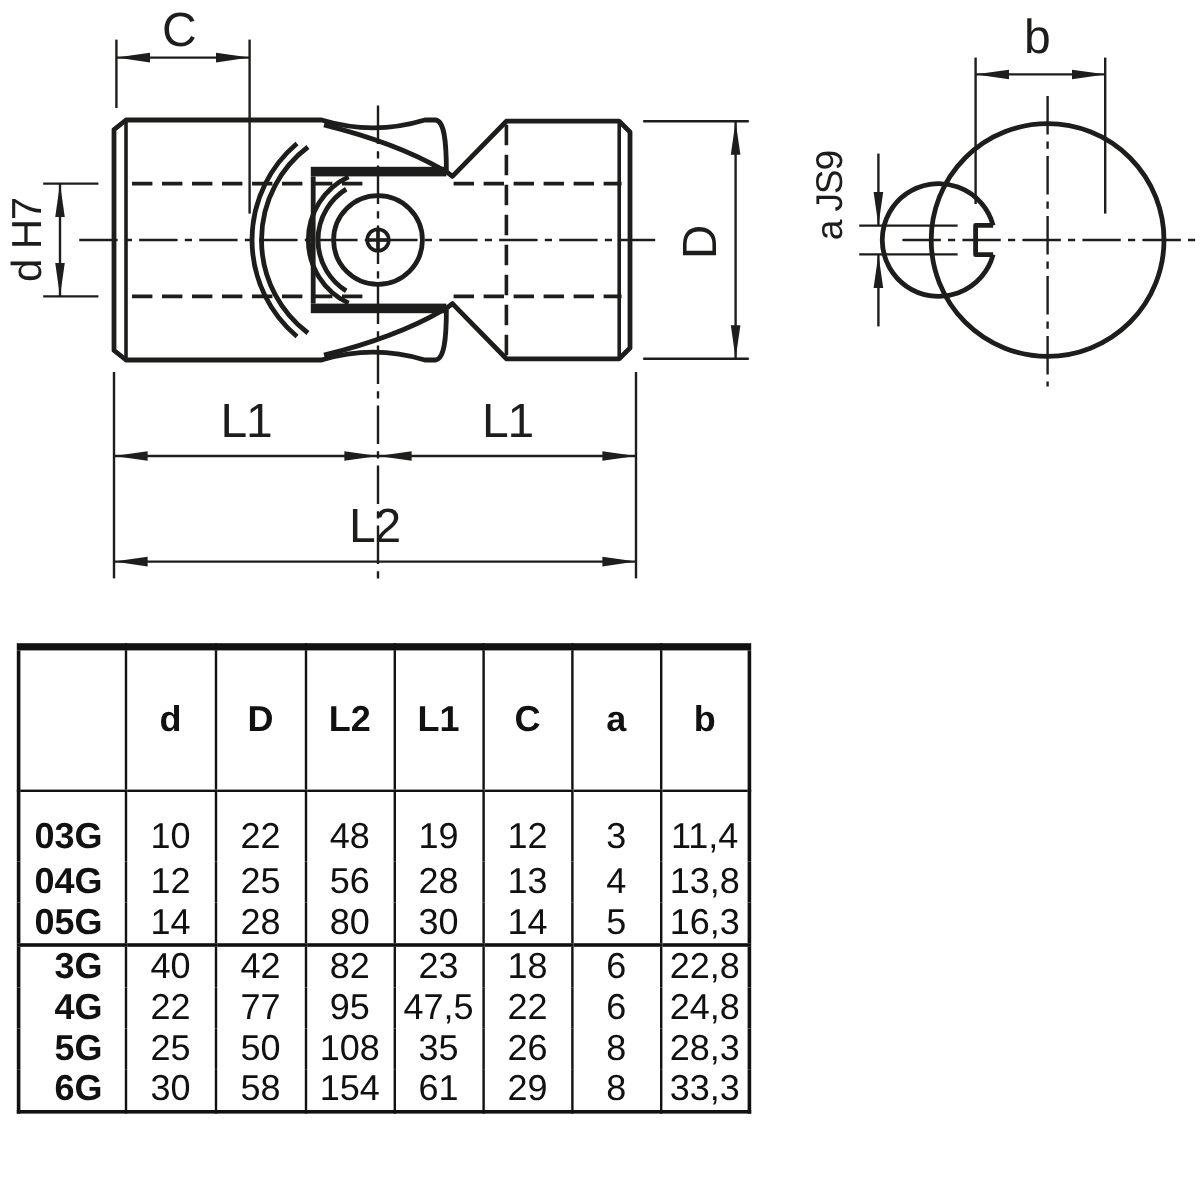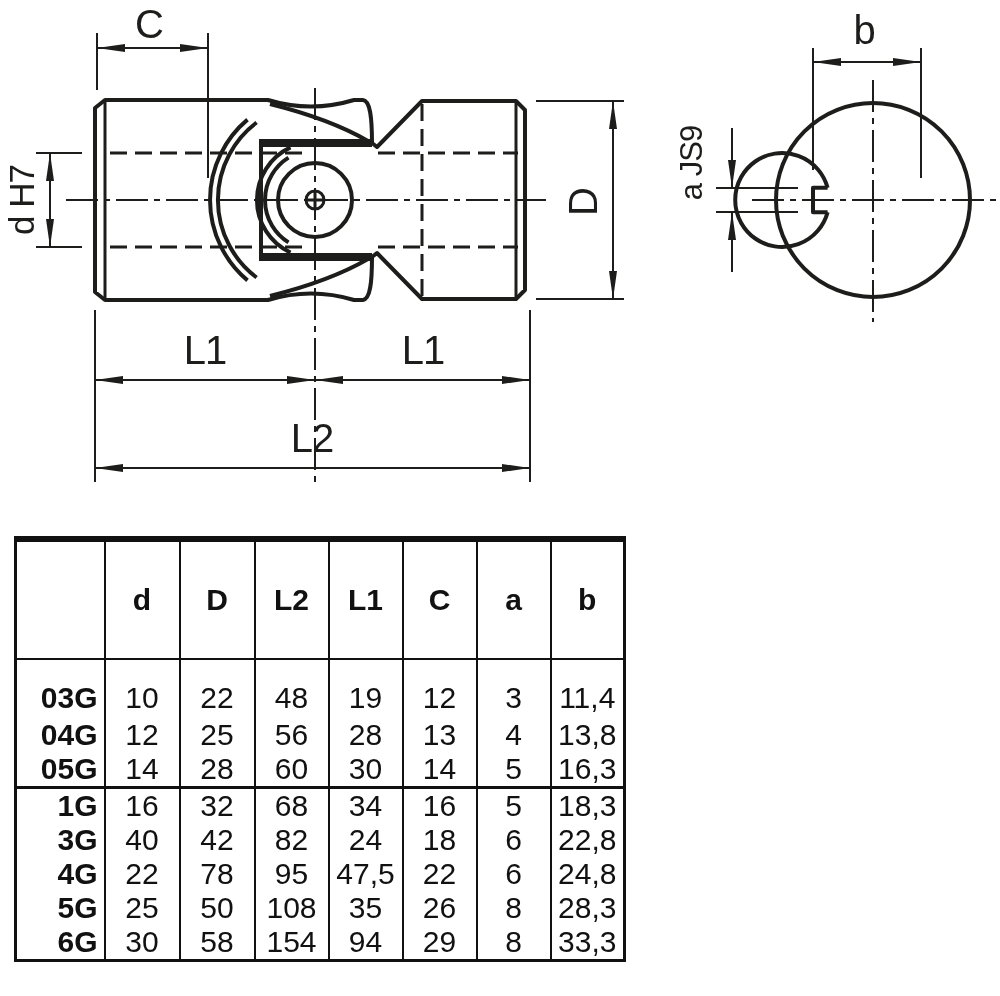--- a/index.html
+++ b/index.html
@@ -32,21 +32,21 @@
     overflow:hidden;
     white-space:nowrap;
   }
   #spec-table th:first-child, #spec-table td:first-child { border-left:none; }
   #spec-table thead th {
     height:116px;
     font-weight:bold;
     border-bottom:2px solid #111111;
   }
   #spec-table tbody td { height:34px; font-weight:normal; }
-  #spec-table td.rowlabel { font-weight:bold; padding-right:6px; text-align:right; }
+  #spec-table td.rowlabel { font-weight:bold; padding-right:18px; text-align:right; }
   #spec-table tbody.group1 tr:first-child td { padding-top:18px; height:40px; }
   #spec-table tbody.group2 tr:first-child td { border-top:3px solid #111111; }
 </style>
 </head>
 <body>
 
 <div class="canvas">
 
   <svg width="1000" height="520" viewBox="0 0 1000 520" style="position:absolute; left:0; top:0;">
     <defs>
@@ -208,52 +208,42 @@
         <td>56</td>
         <td>28</td>
         <td>13</td>
         <td>4</td>
         <td>13,8</td>
       </tr>
       <tr>
         <td class="rowlabel">05G</td>
         <td>14</td>
         <td>28</td>
-        <td>60</td>
+        <td>80</td>
         <td>30</td>
         <td>14</td>
         <td>5</td>
         <td>16,3</td>
       </tr>
     </tbody>
     <tbody class="group2">
       <tr>
-        <td class="rowlabel">1G</td>
-        <td>16</td>
-        <td>32</td>
-        <td>68</td>
-        <td>34</td>
-        <td>16</td>
-        <td>5</td>
-        <td>18,3</td>
-      </tr>
-      <tr>
         <td class="rowlabel">3G</td>
         <td>40</td>
         <td>42</td>
         <td>82</td>
-        <td>24</td>
+        <td>23</td>
         <td>18</td>
         <td>6</td>
         <td>22,8</td>
       </tr>
       <tr>
         <td class="rowlabel">4G</td>
         <td>22</td>
-        <td>78</td>
+        <td>77</td>
         <td>95</td>
         <td>47,5</td>
         <td>22</td>
         <td>6</td>
         <td>24,8</td>
       </tr>
       <tr>
         <td class="rowlabel">5G</td>
         <td>25</td>
         <td>50</td>
@@ -261,20 +251,20 @@
         <td>35</td>
         <td>26</td>
         <td>8</td>
         <td>28,3</td>
       </tr>
       <tr>
         <td class="rowlabel">6G</td>
         <td>30</td>
         <td>58</td>
         <td>154</td>
-        <td>94</td>
+        <td>61</td>
         <td>29</td>
         <td>8</td>
         <td>33,3</td>
       </tr>
     </tbody>
   </table>
 </div>
 
 </body></html>

